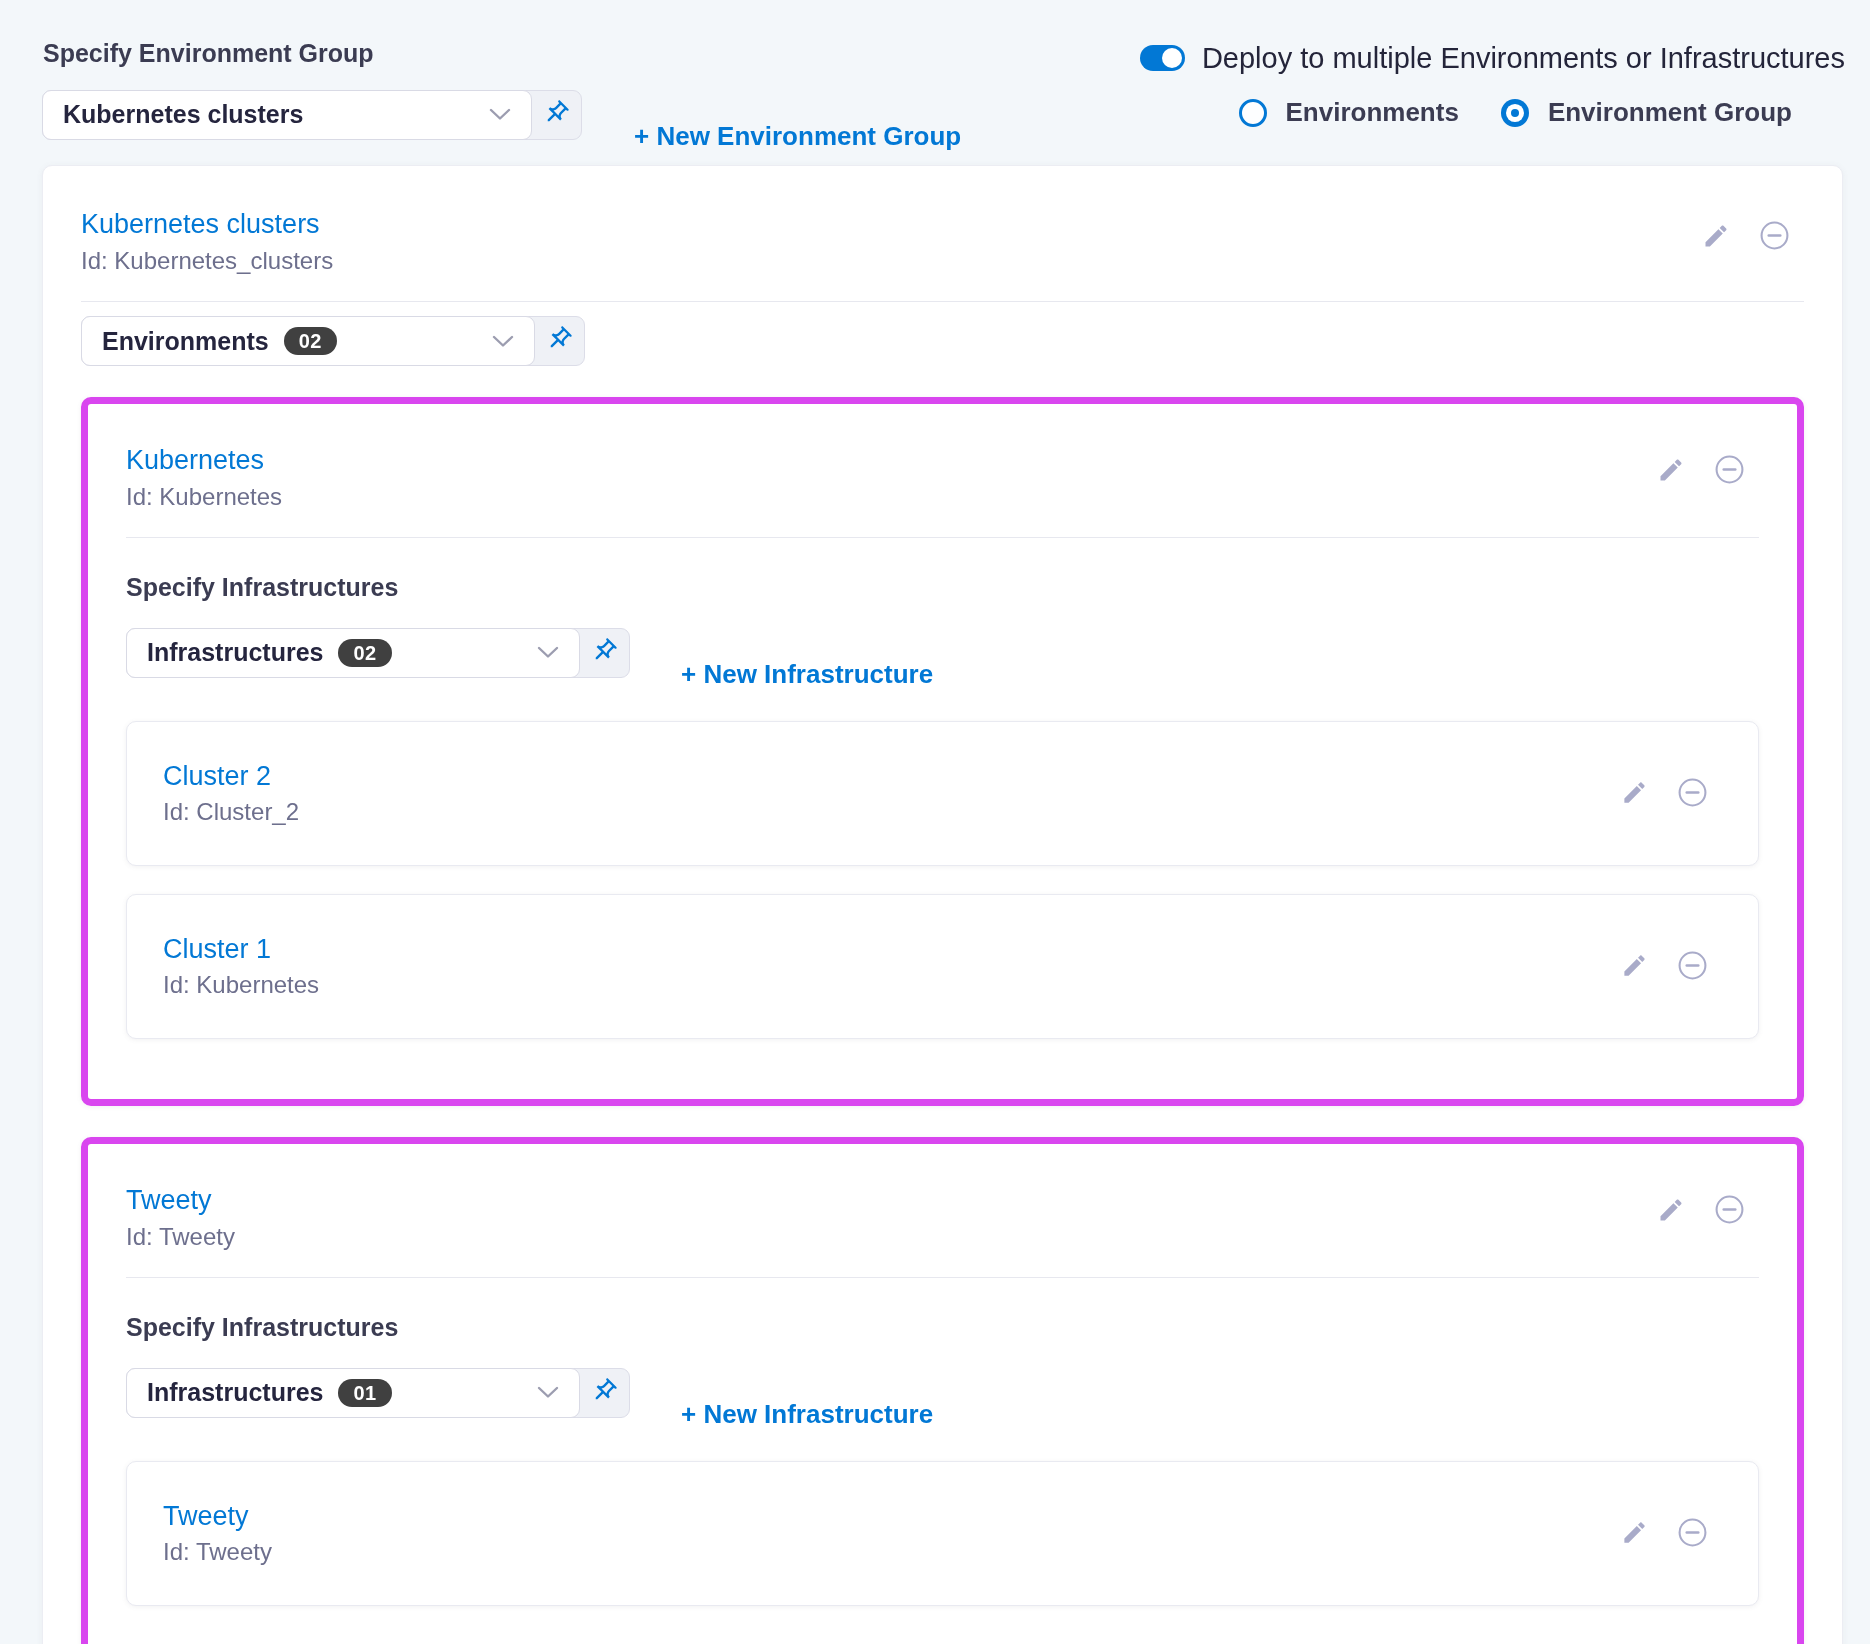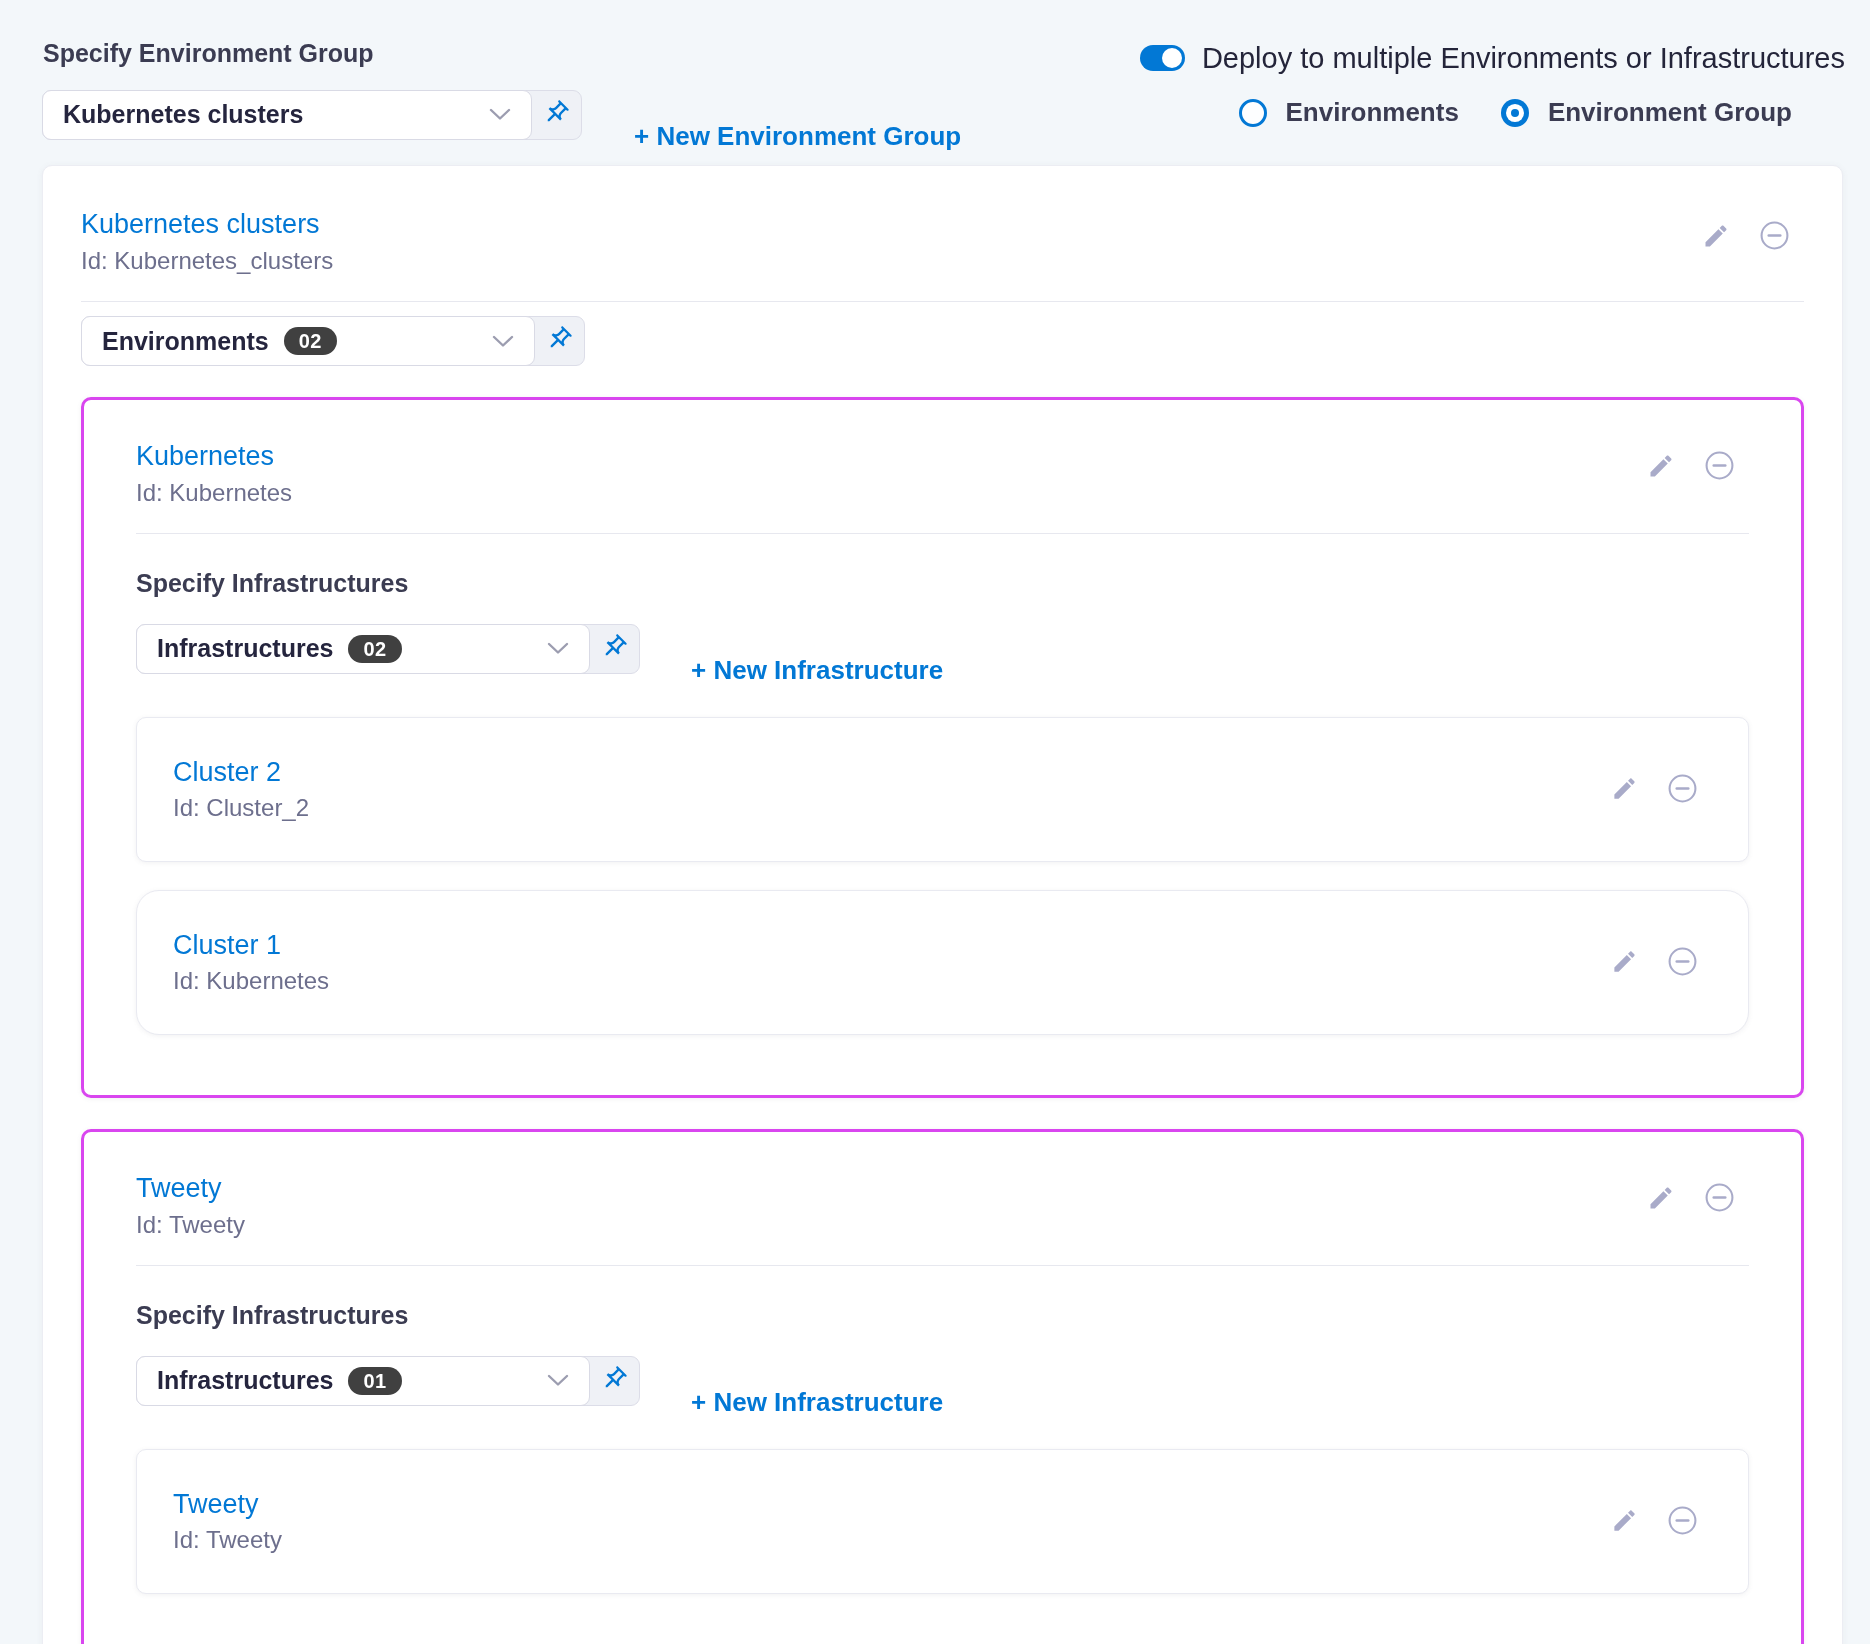--- a/index.html
+++ b/index.html
@@ -82,35 +82,35 @@
   .icon-row { display:flex; align-items:center; gap:29px; margin-top:12px; margin-right:14px; }
   .icon-btn { display:flex; align-items:center; justify-content:center; cursor:pointer; background:none; border:none; padding:0; }
 
   .divider { height:1px; background:#E7E8EF; }
   .divider.after-header { margin-top:26px; }
   .section-label { font-size:25px; font-weight:600; color:#3B3C52; line-height:28px; margin-top:35px; }
   .select-row { display:flex; align-items:center; margin-top:14px; }
   .select-row .link { margin-left:51px; }
 
   .env-card {
-    background:#fff; border:3px solid #d946ef; border-radius:10px;
+    background:#fff; border:7px solid #d946ef; border-radius:10px;
     box-shadow:0 1px 5px rgba(96,97,112,.09);
-    padding:0 52px 60px; margin-top:31px;
+    padding:0 38px 60px; margin-top:31px;
   }
   .env-card .card-header { padding-top:40px; }
   .env-card .icon-row { margin-top:10px; margin-right:14px; }
 
   .infra-card {
     background:#fff; border:1px solid #E9EAF1; border-radius:10px;
     box-shadow:0 1px 5px rgba(96,97,112,.09);
     height:145px; margin-top:31px;
     padding-left:36px; padding-right:50px;
     display:flex; justify-content:space-between; align-items:center;
   }
-  .infra-card + .infra-card { margin-top:28px;border-radius:23px; }
+  .infra-card + .infra-card { margin-top:28px; }
   .infra-card .icon-row { margin:0; }
   .infra-card .title { line-height:30px; }
 </style>
 </head>
 <body>
 
 <div class="top-label">Specify Environment Group</div>
 
 <div class="top-row">
   <div class="select-group w-top">

